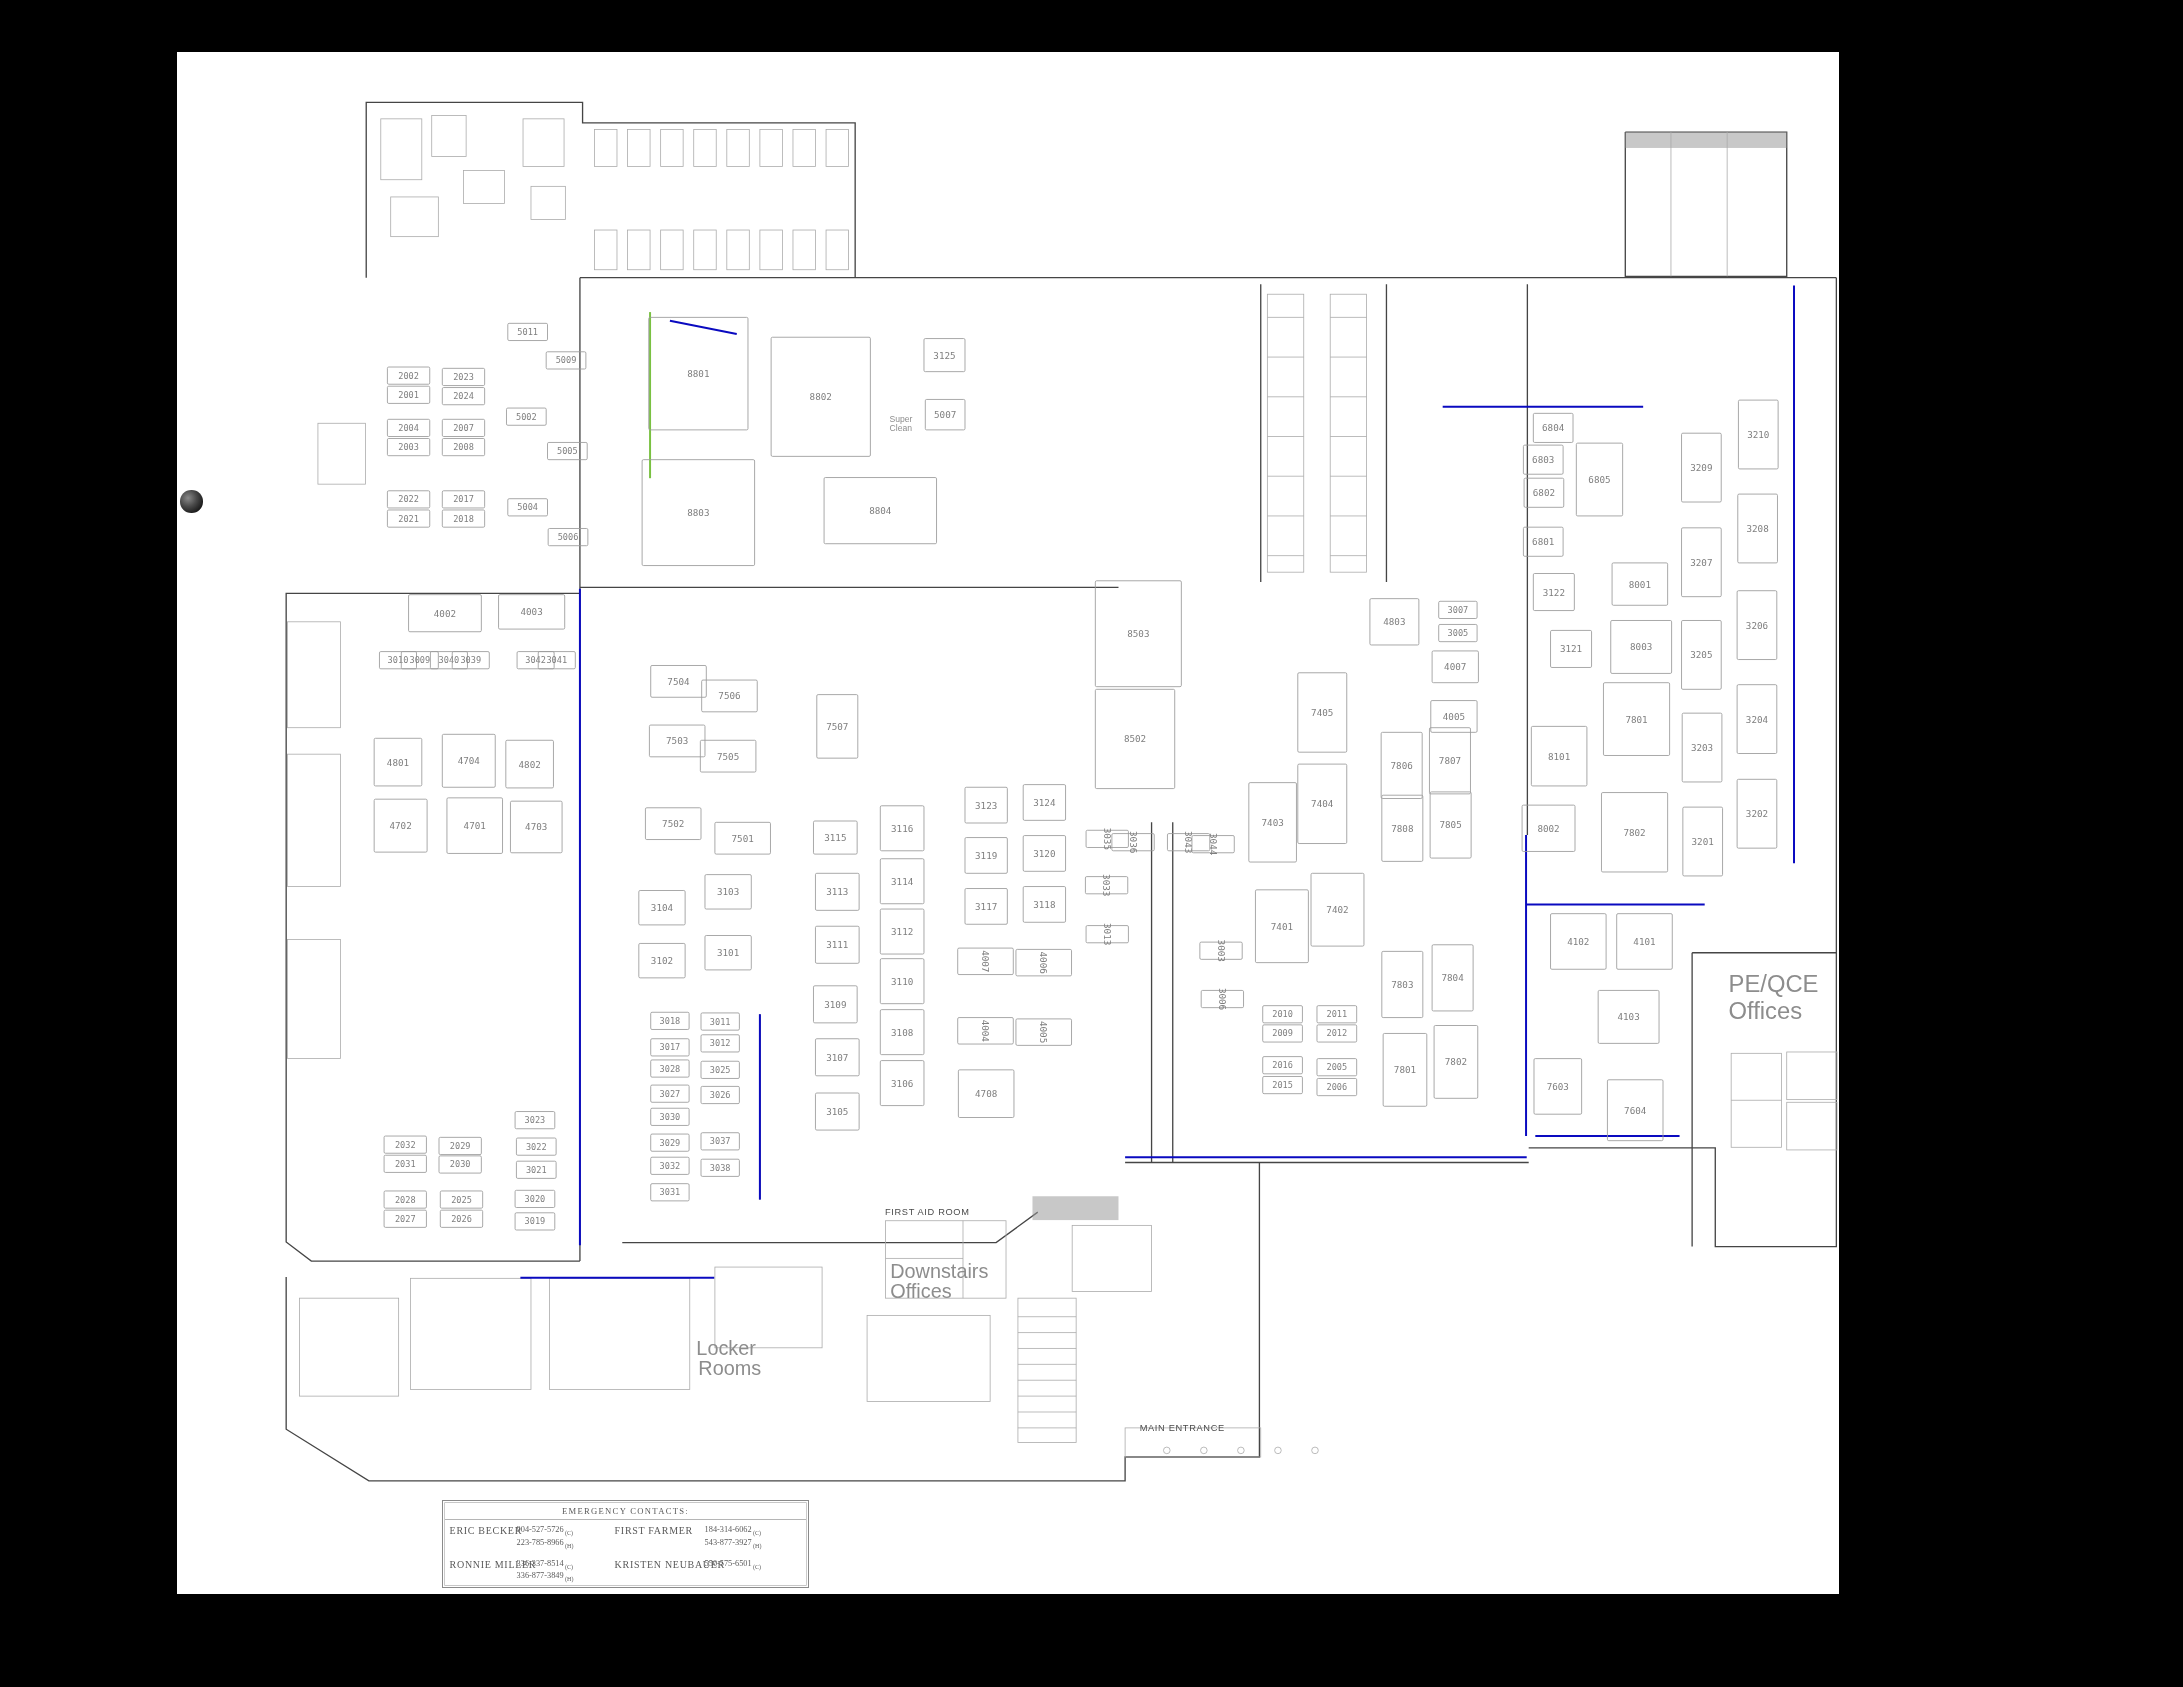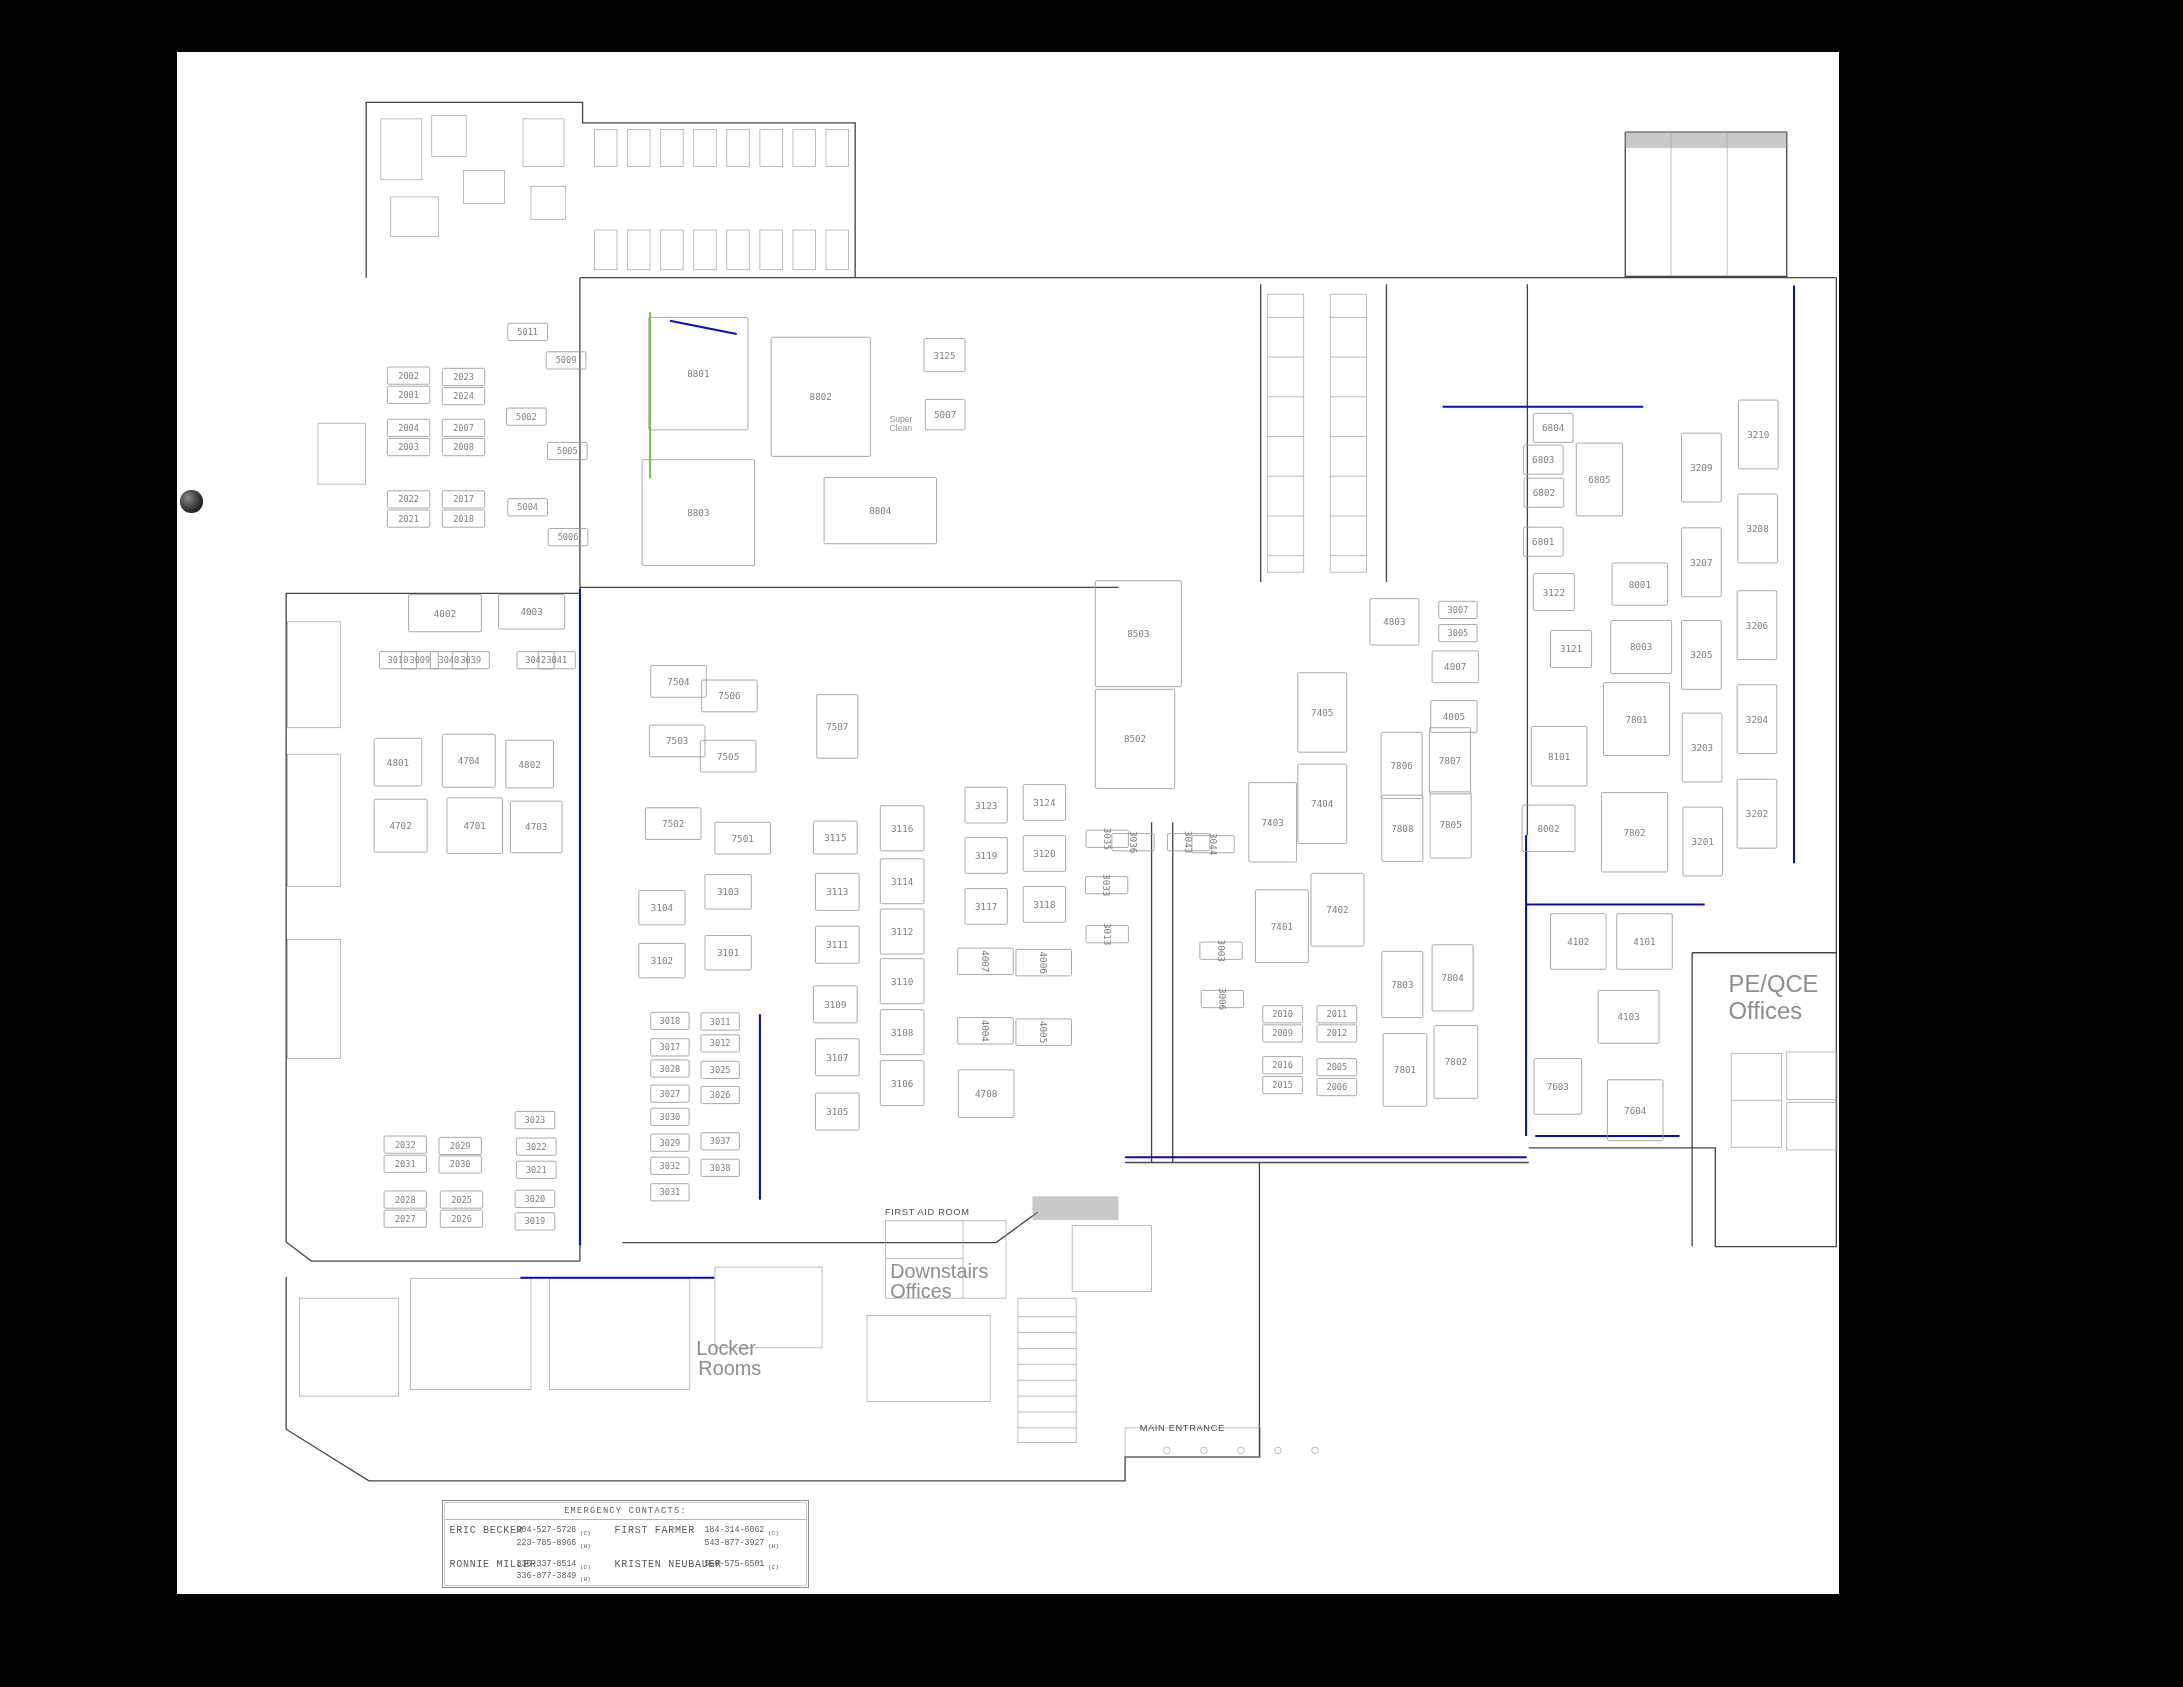--- a/index.html
+++ b/index.html
@@ -5,21 +5,21 @@
   html,body{margin:0;padding:0;background:#000;}
   #screen{position:relative;width:2183px;height:1687px;background:#000;overflow:hidden;
           font-family:"Liberation Sans",sans-serif;}
   .page{position:absolute;left:177px;top:52px;width:1662px;height:1542px;background:#ffffff;}
   #plan-svg{position:absolute;left:0;top:0;width:100%;height:100%;}
   .sphere{position:absolute;left:3.3px;top:438px;width:22.5px;height:22.5px;border-radius:50%;
           background:radial-gradient(circle at 35% 35%, #8a8a8a 0%, #4a4a4a 40%, #000 95%);}
   
   #contacts{position:absolute;left:265px;top:1448px;width:365px;height:86px;
             border:1.3px solid #8a8a8a;box-shadow:inset 0 0 0 1.3px #fff, inset 0 0 0 2px #b5b5b5;
-            font-family:Liberation Mono, monospace;color:#5a5a5a;background:#fff;}
+            font-family:Liberation Serif, serif;color:#5a5a5a;background:#fff;}
   #contacts .hdr{height:16px;line-height:17px;text-align:center;font-size:8.6px;letter-spacing:1.3px;
             border-bottom:1.3px solid #b5b5b5;margin:2px 2px 0 2px;}
   #contacts .body{padding:5.3px 4px 0 6.6px;}
   .c-row{display:grid;grid-template-columns:67px 98px 90px 1fr;margin-bottom:7.3px;}
   .c-name{font-size:10px;letter-spacing:0.7px;white-space:nowrap;}
   .c-phones{font-size:8.3px;line-height:9.3px;white-space:nowrap;}
   .c-type{font-size:6px;vertical-align:sub;}
 </style>
 </head>
 <body>

